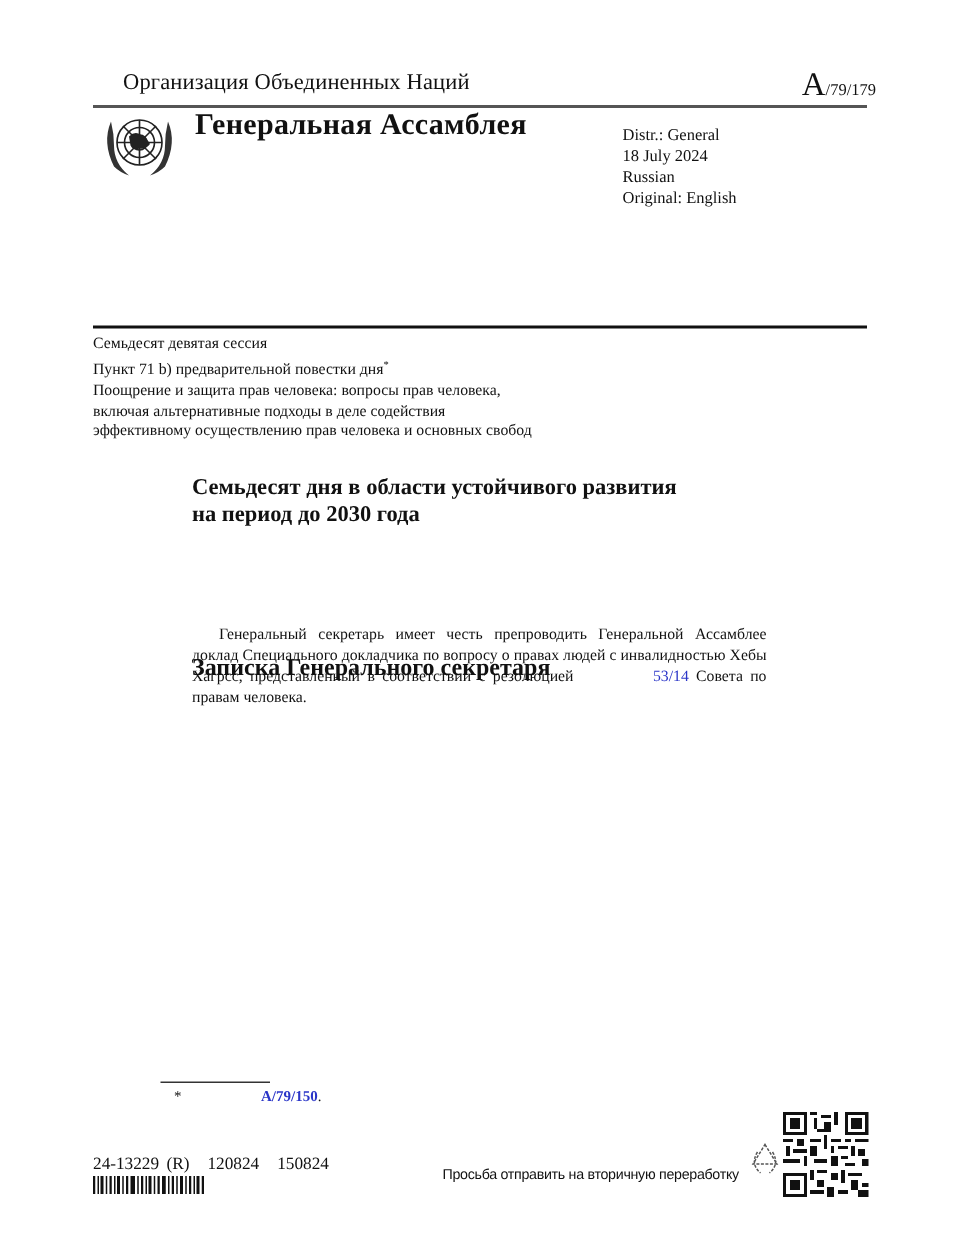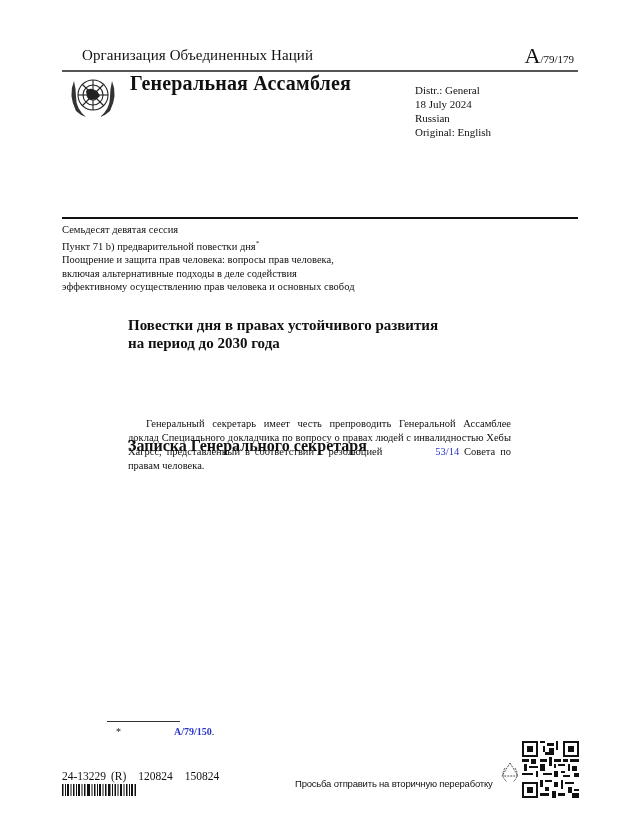--- a/index.html
+++ b/index.html
@@ -1,20 +1,20 @@
 <!DOCTYPE html>
 <html><head>
 <meta charset="utf-8">
 <style>
   html, body { margin:0; padding:0; background:#ffffff; }
   body { width:640px; height:828px; position:relative; overflow:hidden;
          font-family:"Liberation Serif","DejaVu Serif",serif; color:#111; }
   .abs { position:absolute; }
   .org { left:62px; top:47px; font-size:15px; letter-spacing:0.1px;margin-left:20px; }
-  .symbol { right:66px; top:44px; font-size:22px; line-height:24px;text-align:center; }
+  .symbol { right:56px; top:44px; font-size:22px; line-height:24px;text-align:center; }
   .symbol .sm { font-size:11px; }
   .rule-top { left:62px; top:70px; width:516px; height:1.5px; background:#555; }
   .logo { left:64px; top:73px; width:58px; height:46px; }
   .ga-title { left:130px; top:72px; font-size:20px; font-weight:bold; letter-spacing:0.2px;text-align:right; }
   .distr { left:415px; top:83px; font-size:11px; line-height:14px; }
   .distr div { white-space:nowrap; }
   .rule-mid { left:62px; top:217px; width:516px; height:2px; background:#111; }
   .agenda { left:62px; top:223px; font-size:10.5px; line-height:13.7px; width:300px; }
   .agenda .b { font-weight:normal; }
   .agenda sup { font-size:7px; }
@@ -66,21 +66,21 @@
 
 <div class="abs rule-mid"></div>
 
 <div class="abs agenda">
   <div class="b">Семьдесят девятая сессия</div>
   <div><span>Пункт 71 b) предварительной повестки дня</span><sup>*</sup></div>
   <div class="b">Поощрение и защита прав человека: вопросы прав человека, включая альтернативные подходы в деле содействия эффективному осуществлению прав человека и основных свобод</div>
 </div>
 
 <div class="abs main-title">
-  <div>Повестки дня в правах устойчивого развития</div>
+  <div>Семьдесят дня в области устойчивого развития</div>
   <div>на период до 2030 года</div>
 </div>
 
 <div class="abs note-title">Записка Генерального секретаря</div>
 
 <div class="abs body-text"><span>Генеральный секретарь имеет честь препроводить Генеральной Ассамблее доклад Специального докладчика по вопросу о правах людей с инвалидностью Хебы Хагрсс, представленный в соответствии с резолюцией </span><span class="link">53/14</span><span> Совета по правам человека.</span></div>
 
 <div class="abs fn-rule"></div>
 <div class="abs footnote"><span>*</span>&nbsp;&nbsp;<span class="link">A/79/150</span><span>.</span></div>
 

